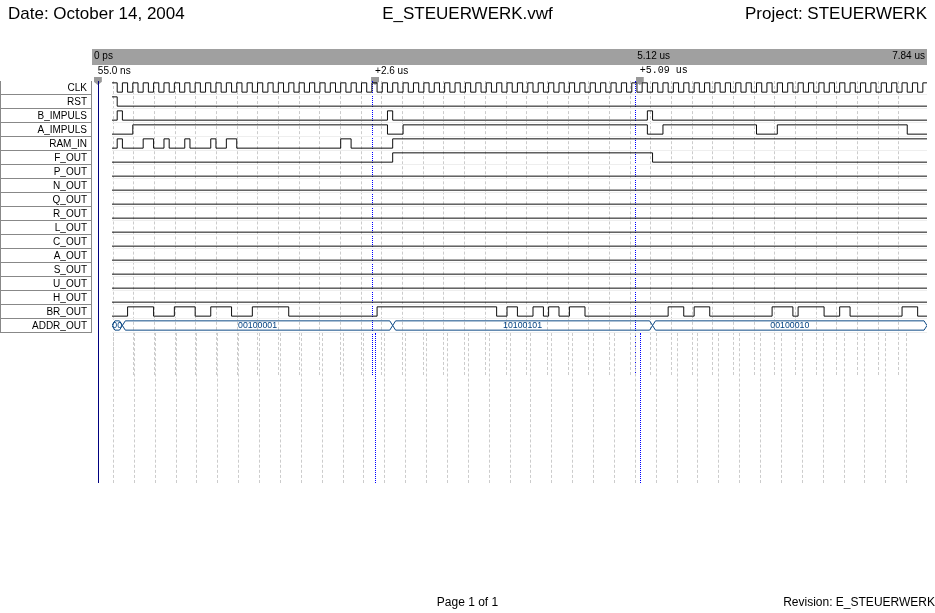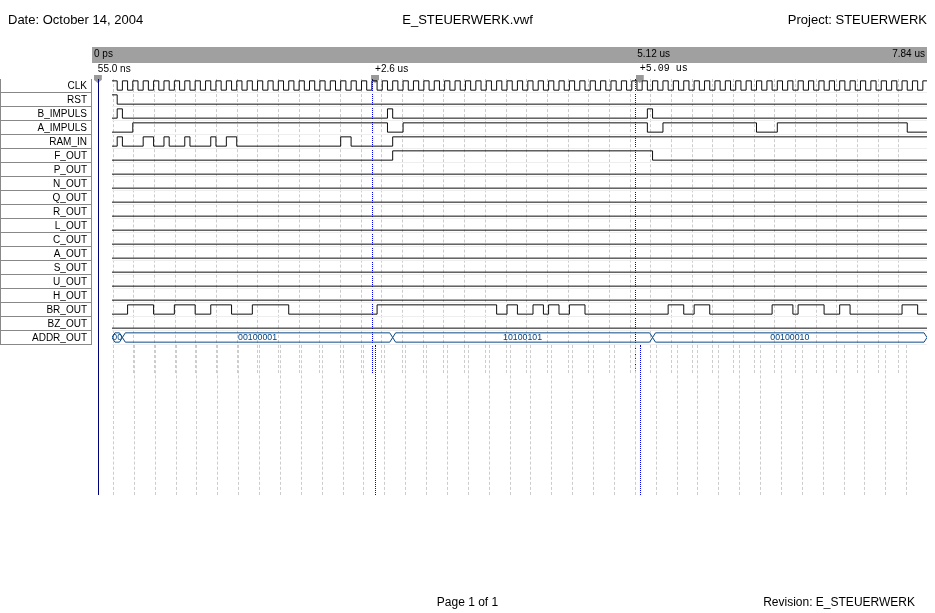--- a/index.html
+++ b/index.html
@@ -1,21 +1,21 @@
 <!DOCTYPE html>
 <html><head>
 <meta charset="utf-8">
 <style>
   * { box-sizing: border-box; margin: 0; padding: 0; }
   body { font-family: Arial, sans-serif; font-size: 11px; background: #fff; width: 935px; height: 613px; overflow: hidden; position: relative; }
   
-  .header-row { display: flex; justify-content: space-between; padding: 12px 8px; font-size: 13px; gap: 25px; }
+  .header-row { display: flex; justify-content: space-between; padding: 4px 8px; font-size: 17px; gap: 25px; }
   .header-row .center { position: absolute; left: 50%; transform: translateX(-50%); }
   
-  .timeline-container { position: relative; margin-top: 8px; text-align: center; }
+  .timeline-container { position: relative; margin-top: 21px; text-align: center; }
   .timeline-bar { position: relative; height: 16px; background: #a0a0a0; margin-left: 92px; margin-right: 8px; }
   .timeline-bar .tick-label { position: absolute; top: 1px; font-size: 10px; color: #000; }
   
   .marker-row { position: relative; height: 16px; margin-left: 92px; margin-right: 8px; }
   .marker-label { position: absolute; font-size: 10px; top: 0; }
   .marker-handle { position: absolute; width: 8px; height: 8px; background: #999; top: 12px; transform: translateX(-50%); clip-path: polygon(0 0, 100% 0, 100% 60%, 50% 100%, 0 60%); }
   
   .waves-area { position: relative; margin-left: 0; margin-right: 8px; }
   .wave-row { display: flex; height: 14px; align-items: stretch; }
   .signal-label { width: 92px; min-width: 92px; border: 1px solid #888; border-top: none; text-align: right; padding-right: 4px; font-size: 10px; line-height: 13px; background: #fff; }
@@ -28,21 +28,21 @@
   .cursor-line { position: absolute; top: 0; bottom: 0; border-left: 1px dotted #00f; pointer-events: none; }
   .master-cursor { position: absolute; top: 0; bottom: 0; border-left: 1px solid #00007f; pointer-events: none; }
   
   svg.wave-svg { position: absolute; left: 0; top: 0; width: 100%; height: 100%; }
   svg.wave-svg path { stroke: #000; stroke-width: 1; fill: none; }
   svg.wave-svg path.bus { stroke: #004080; }
   svg.wave-svg text { font-size: 9px; fill: #004080; }
   
   .extend-area { height: 150px; position: relative; margin-left: 92px; margin-right: 8px; }
   
-  .footer-row { position: absolute; bottom: 4px; left: 0; right: 0; display: flex; justify-content: space-between; padding: 0 20px; font-size: 12px; }
+  .footer-row { position: absolute; bottom: 4px; left: 0; right: 0; display: flex; justify-content: space-between; padding: 0 0; font-size: 12px; }
   .footer-row .center { position: absolute; left: 50%; transform: translateX(-50%); }
 </style>
 </head>
 <body>
 
 <div class="header-row">
   <span>Date: October 14, 2004</span>
   <span class="center">E_STEUERWERK.vwf</span>
   <span>Project: STEUERWERK</span>
 </div>
@@ -238,28 +238,20 @@
     </div>
     <div class="wave-row">
       <div class="signal-label">BR_OUT</div>
       <div class="wave-plot">
         <svg class="wave-svg" viewBox="0 0 835 14" preserveAspectRatio="none">
           <path d="M 0 12 L 0 12 L 0 12 L 15.97576530612245 12 L 15.97576530612245 2 L 42.60204081632653 2 L 42.60204081632653 12 L 63.9030612244898 12 L 63.9030612244898 2 L 85.20408163265306 2 L 85.20408163265306 12 L 101.17984693877551 12 L 101.17984693877551 2 L 122.48086734693877 2 L 122.48086734693877 12 L 143.78188775510205 12 L 143.78188775510205 2 L 181.05867346938774 2 L 181.05867346938774 12 L 271.5880102040816 12 L 271.5880102040816 2 L 394.0688775510205 2 L 394.0688775510205 12 L 404.71938775510205 12 L 404.71938775510205 2 L 415.3698979591837 2 L 415.3698979591837 12 L 431.34566326530614 12 L 431.34566326530614 2 L 441.9961734693878 2 L 441.9961734693878 12 L 447.32142857142856 12 L 447.32142857142856 2 L 457.9719387755102 2 L 457.9719387755102 12 L 468.62244897959187 12 L 468.62244897959187 2 L 484.5982142857142 2 L 484.5982142857142 12 L 569.8022959183673 12 L 569.8022959183673 2 L 585.7780612244899 2 L 585.7780612244899 12 L 596.4285714285714 12 L 596.4285714285714 2 L 612.4043367346939 2 L 612.4043367346939 12 L 676.3073979591836 12 L 676.3073979591836 2 L 697.608418367347 2 L 697.608418367347 12 L 702.9336734693877 12 L 702.9336734693877 2 L 729.5599489795918 2 L 729.5599489795918 12 L 745.5357142857143 12 L 745.5357142857143 2 L 756.1862244897959 2 L 756.1862244897959 12 L 809.4387755102041 12 L 809.4387755102041 2 L 825.4145408163266 2 L 825.4145408163266 12 L 835 12"></path>
         </svg>
       </div>
     </div>
     <div class="wave-row">
-      <div class="signal-label">BZ_OUT</div>
-      <div class="wave-plot">
-        <svg class="wave-svg" viewBox="0 0 835 14" preserveAspectRatio="none">
-          <path d="M 0 12 L 0 12 L 0 12 L 835 12"></path>
-        </svg>
-      </div>
-    </div>
-    <div class="wave-row">
       <div class="signal-label">ADDR_OUT</div>
       <div class="wave-plot">
         <svg class="wave-svg" viewBox="0 0 835 14" preserveAspectRatio="none">
           <path class="bus" d="M 0 7 L 3 2 L 7.650510204081632 2 L 10.650510204081632 7 L 7.650510204081632 12 L 3 12 Z"></path>
           <text x="5.325255102040816" y="10" text-anchor="middle">00</text>
           <path class="bus" d="M 10.650510204081632 7 L 13.650510204081632 2 L 284.5637755102041 2 L 287.5637755102041 7 L 284.5637755102041 12 L 13.650510204081632 12 Z"></path>
           <text x="149.10714285714286" y="10" text-anchor="middle">00100001</text>
           <path class="bus" d="M 287.5637755102041 7 L 290.5637755102041 2 L 550.8265306122449 2 L 553.8265306122449 7 L 550.8265306122449 12 L 290.5637755102041 12 Z"></path>
           <text x="420.6951530612245" y="10" text-anchor="middle">10100101</text>
           <path class="bus" d="M 553.8265306122449 7 L 556.8265306122449 2 L 832 2 L 835 7 L 832 12 L 556.8265306122449 12 Z"></path>

